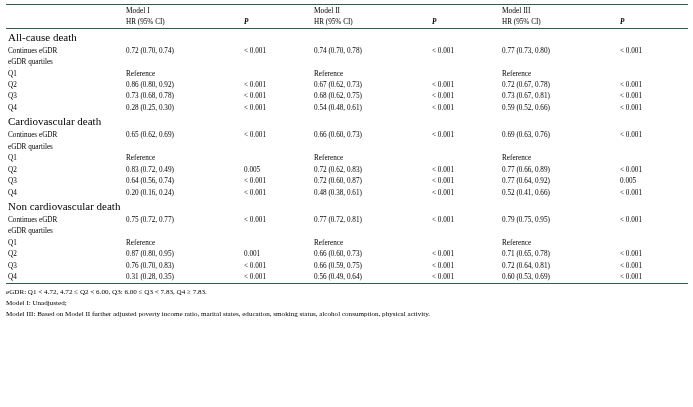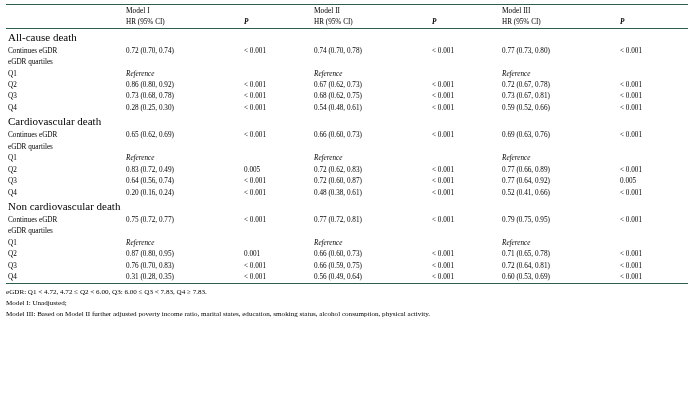--- a/index.html
+++ b/index.html
@@ -54,21 +54,21 @@
   }
   .sub-head.ital {
     font-style: italic;
     font-weight: bold;
   }
   .group-row td {
     font-weight: bold;
     font-size: 11px;
     padding-top: 2.4px;
   }
-  .ref { font-style: italic; }
+  .ref { }
   .indent { padding-left: 3px; }
 
   .footnotes {
     margin-top: 3px;
     font-size: 7.1px;
     line-height: 1.55;
   }
   .footnotes div { white-space: nowrap; }
 </style>
 </head>

